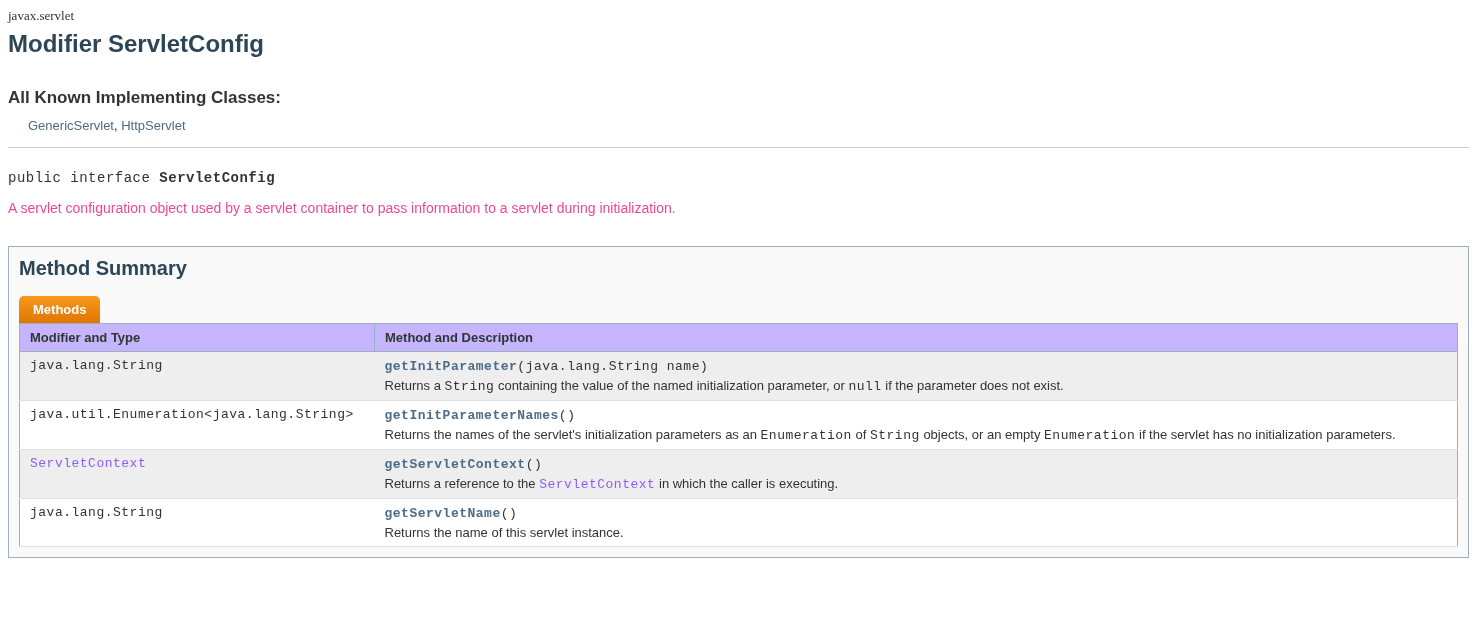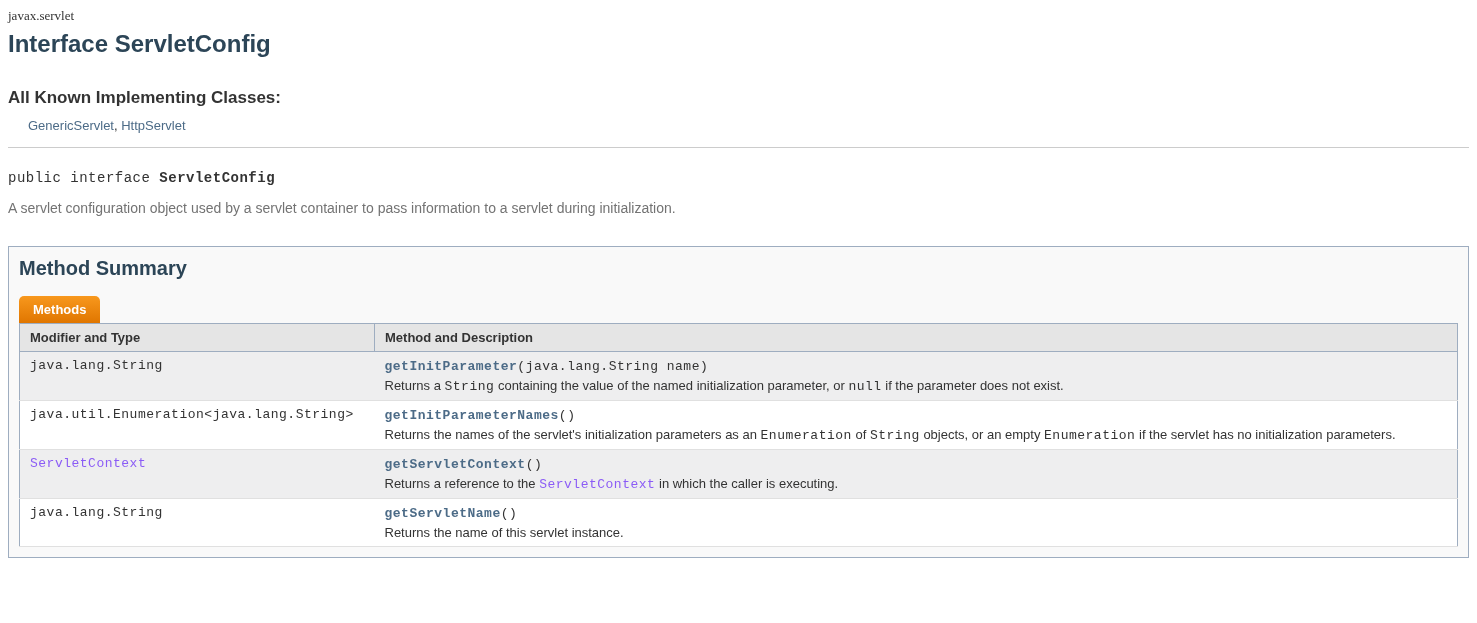--- a/index.html
+++ b/index.html
@@ -48,21 +48,21 @@
     font-size: 14px;
     color: #333;
     margin-bottom: 14px;
     letter-spacing: 0.5px;
   }
   .signature .typename {
     font-weight: bold;
   }
   .description {
     font-size: 14px;
-    color: #737373;
+    color: #ec4899;
     margin-bottom: 30px;
   }
   .summary-box {
     border: 1px solid #9eadc0;
     background: #f9f9f9;
     padding: 10px;
     margin-top: 8px;
   }
   .summary-box h2 {
     font-size: 20px;
@@ -80,21 +80,21 @@
     border-top-left-radius: 5px;
     border-top-right-radius: 5px;
   }
   table.methods {
     width: 100%;
     border-collapse: collapse;
     border: 1px solid #9eadc0;
     table-layout: fixed;
   }
   table.methods th {
-    background: #e5e5e5;
+    background: #c4b5fd;
     text-align: left;
     font-size: 13px;
     font-weight: bold;
     padding: 6px 10px;
     border: 1px solid #9eadc0;
   }
   table.methods td {
     padding: 6px 10px;
     vertical-align: top;
     font-size: 13px;
@@ -130,21 +130,21 @@
     font-family: Liberation Mono, monospace;
     color: #8b5cf6;
     text-decoration: none;
     letter-spacing: 0.5px;
   }
 </style>
 </head>
 <body>
 
 <div class="pkg">javax.servlet</div>
-<h1 class="title">Interface ServletConfig</h1>
+<h1 class="title">Modifier ServletConfig</h1>
 
 <div class="subheading">All Known Implementing Classes:</div>
 <div class="impl-list">
   <a href="#">GenericServlet</a><span>, </span><a href="#">HttpServlet</a>
 </div>
 
 <hr class="sep">
 
 <div class="signature">
   <span>public interface </span><span class="typename">ServletConfig</span>

